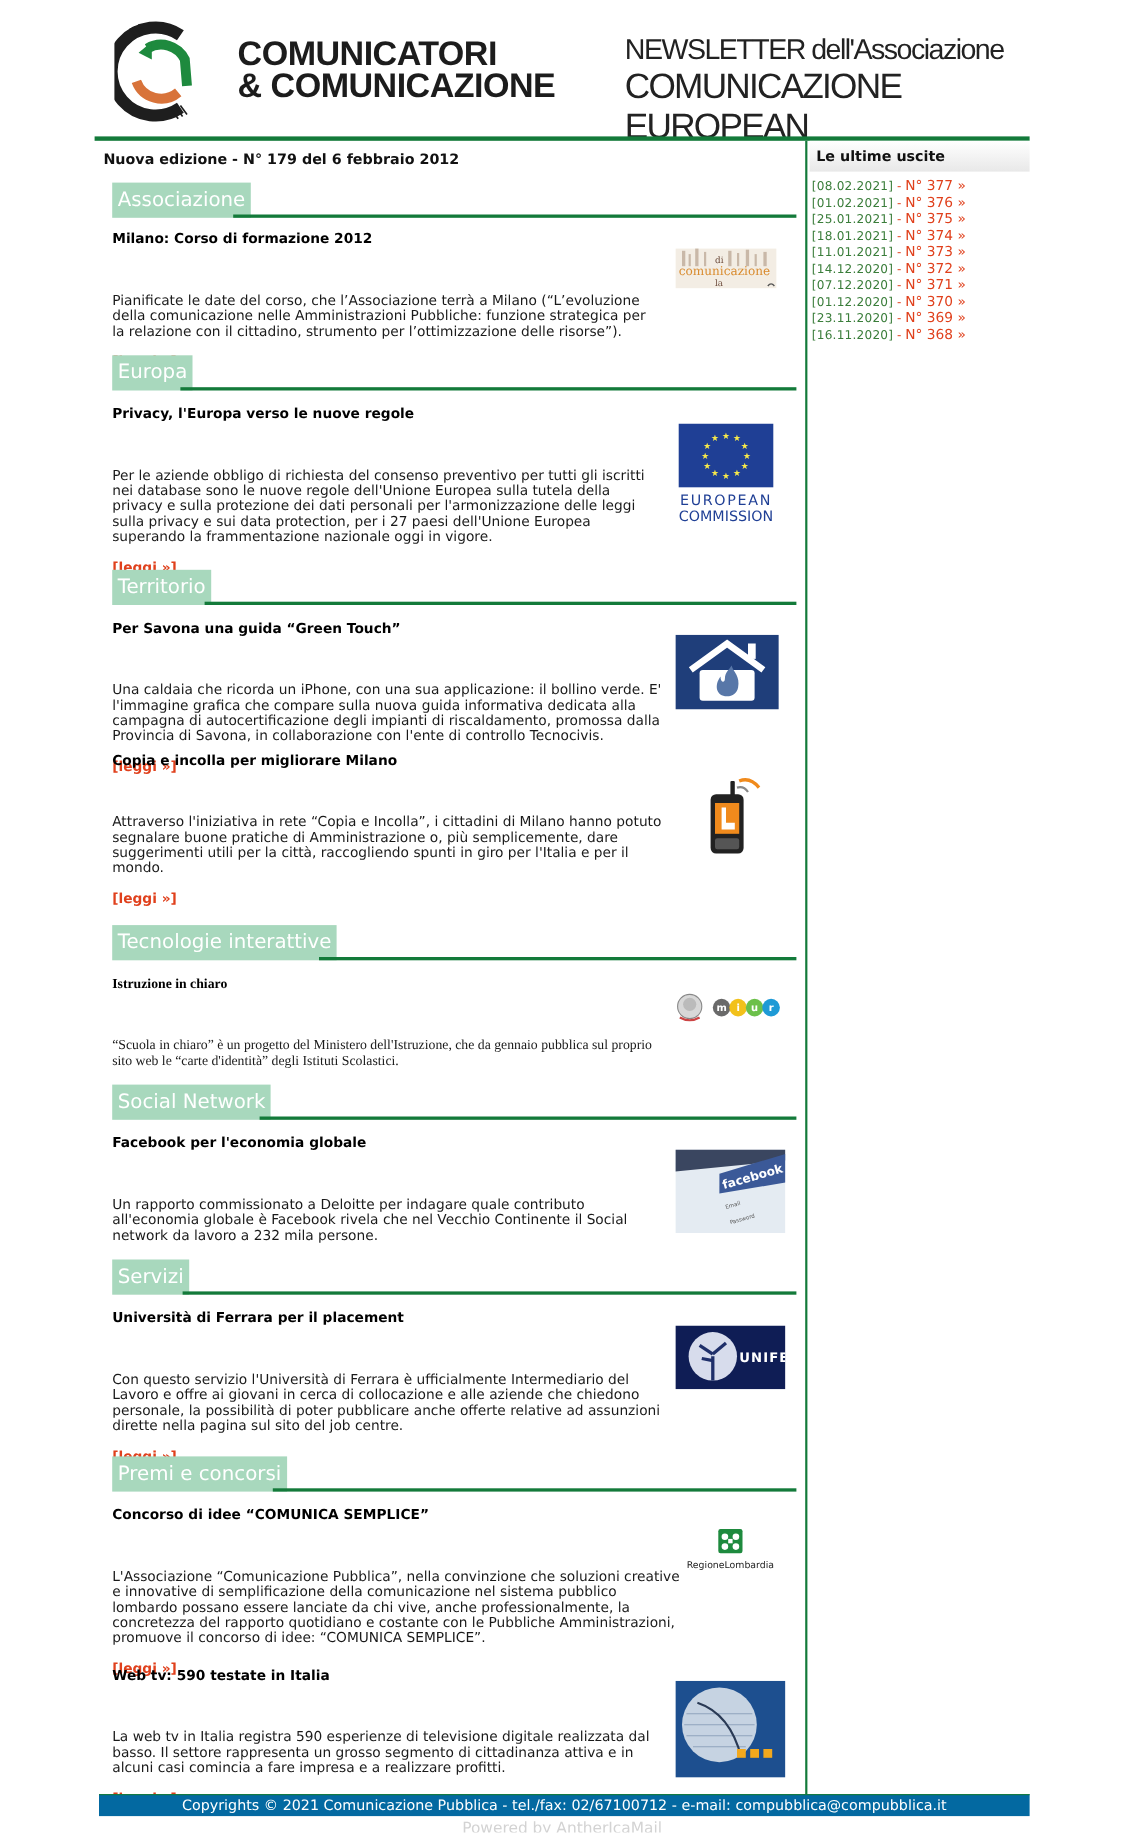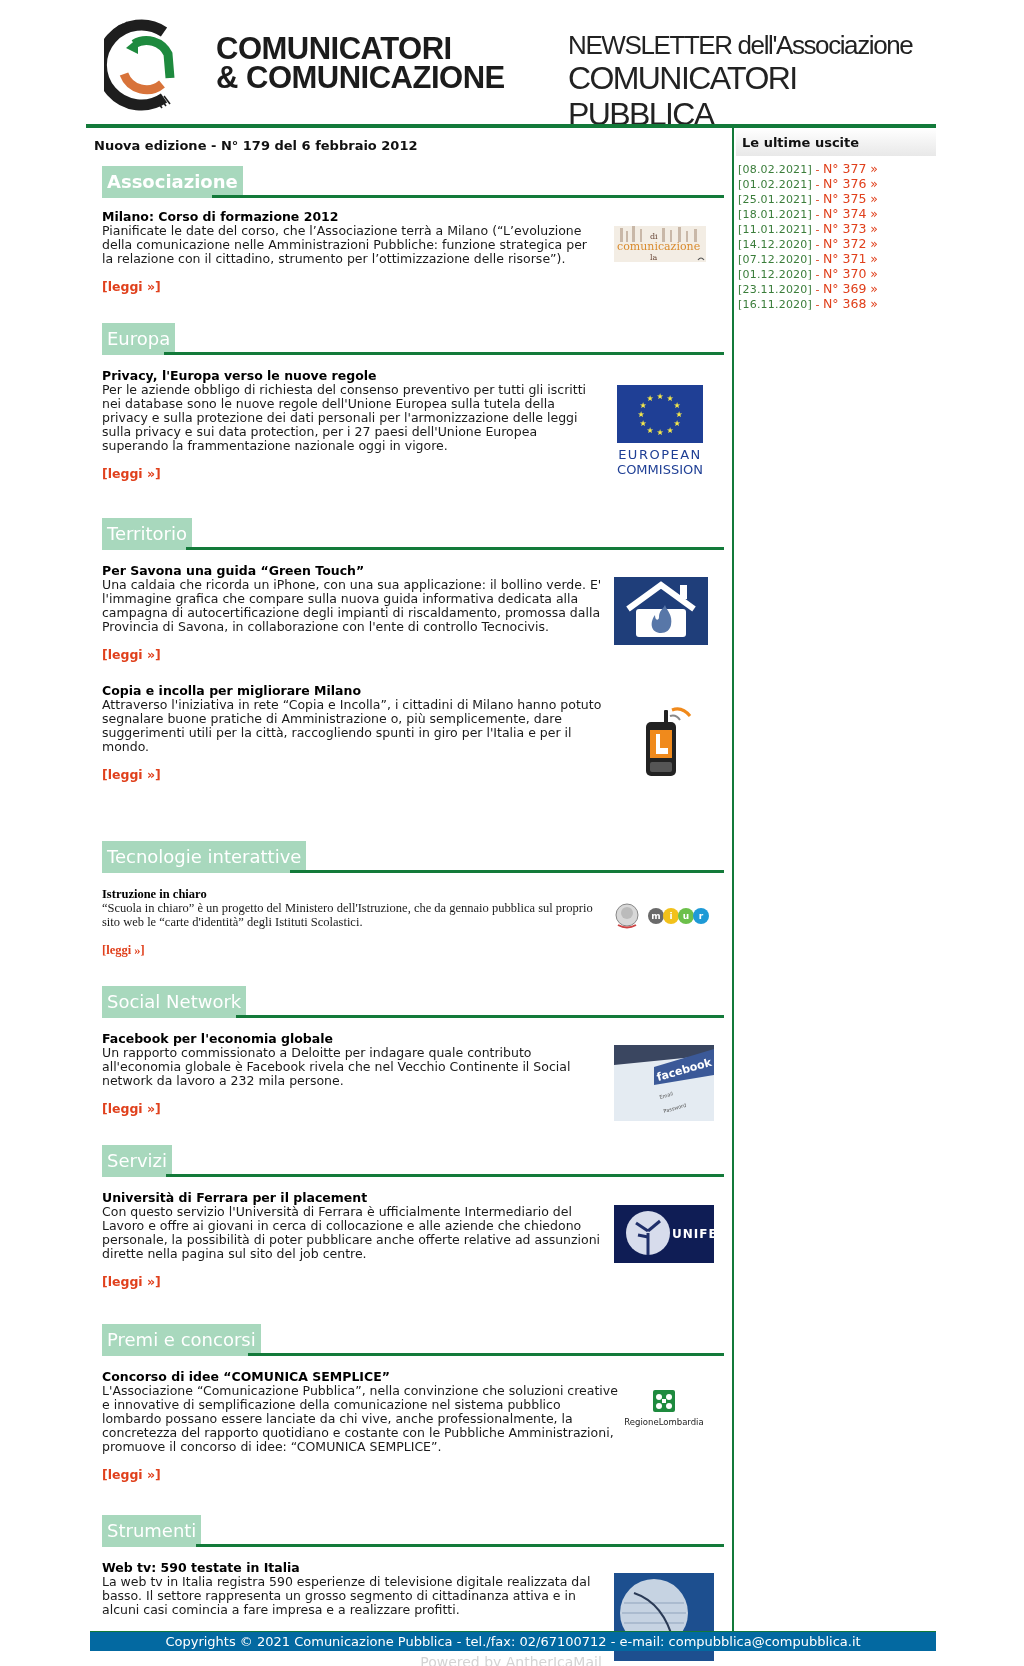--- a/index.html
+++ b/index.html
@@ -23,21 +23,21 @@
   .edition { font-size: 13px; font-weight: bold; color: #111; margin-top: 10px; height: 18px; }
 
   .section-head { position: relative; height: 32px; margin-top: 13px; }
   .section-tab { position: absolute; left: 8px; top: 0; height: 32px; padding: 0 5px;
                  background: #a8d8bd; color: #ffffff; font-size: 18px; line-height: 32px; white-space: nowrap; }
   .section-line { position: absolute; right: 0; bottom: 0; height: 3px; background: #137a3a; }
 
   .article { position: relative; width: 630px; }
   .article .txt { position: absolute; left: 8px; width: 500px; }
   .a-title { color: #000000; font-weight: bold; font-size: 12.5px; line-height: 14px; }
-  .a-body { color: #1a1a1a; font-size: 12.5px; line-height: 14px; }
+  .a-body { color: #1a1a1a; font-size: 12.5px; line-height: 14px; margin-top: 42px; }
   .a-more { color: #e0401c; font-weight: bold; font-size: 12.5px; line-height: 14px; display: inline-block; margin-top: 14px; cursor: pointer; }
   .a-img { position: absolute; left: 520px; }
 
   
   .vline { position: absolute; left: 732px; top: 128px; width: 2px; height: 1503px; background: #137a3a; }
   .sidebar { position: absolute; left: 736px; top: 128px; width: 200px; }
   .side-title { background: linear-gradient(#ffffff, #e8e8e8); height: 28px; font-size: 13px; font-weight: bold;
                 color: #111; padding: 7px 0 0 6px; }
   .side-list { list-style: none; padding-left: 2px; margin-top: 6px; }
   .side-list li { font-family: "DejaVu Sans Mono", monospace; font-size: 11px; line-height: 14px; white-space: nowrap; }
@@ -65,29 +65,29 @@
     <line x1="52" y1="82" x2="58" y2="90" stroke="#1e1e1e" stroke-width="1.5"></line>
     <line x1="56" y1="80" x2="62" y2="88" stroke="#1e1e1e" stroke-width="1.5"></line>
     <line x1="60" y1="78" x2="66" y2="86" stroke="#1e1e1e" stroke-width="1.5"></line>
   </svg>
   <div class="brand">
     <span>COMUNICATORI</span>
     <span>&amp; COMUNICAZIONE</span>
   </div>
   <div class="nl">
     <span class="l1">NEWSLETTER dell'Associazione</span>
-    <span class="l2">COMUNICATORI PUBBLICA</span>
+    <span class="l2">COMUNICAZIONE EUROPEAN</span>
   </div>
 </div>
 <div class="top-rule"></div>
 
 <div class="main">
   <div class="edition">Nuova edizione - N° 179 del 6 febbraio 2012</div>
 
-  <div class="section-head" style="margin-top:10px;font-weight:bold;">
+  <div class="section-head" style="margin-top:10px;">
     <div class="section-tab">Associazione</div>
     <div class="section-line" style="left:118px;"></div>
   </div>
   <div class="article" style="height:112px;">
     <div class="txt" style="top:12px;">
       <div class="a-title">Milano: Corso di formazione 2012</div>
       <div class="a-body">Pianificate le date del corso, che l’Associazione terrà a Milano (“L’evoluzione della comunicazione nelle Amministrazioni Pubbliche: funzione strategica per la relazione con il cittadino, strumento per l’ottimizzazione delle risorse”).</div>
       <div class="a-more">[leggi »]</div>
     </div>
     <svg class="a-img" style="top:24px;width:92px;height:44px;" viewBox="0 0 92 44">
@@ -262,24 +262,20 @@
           <circle cx="43" cy="7" r="3"></circle>
           <circle cx="53" cy="7" r="3"></circle>
           <circle cx="43" cy="16" r="3"></circle>
           <circle cx="53" cy="16" r="3"></circle>
           <rect x="46" y="9" width="4" height="4"></rect>
         </g>
       <text x="48" y="35" font-size="8.5" fill="#222" text-anchor="middle" font-family="DejaVu Sans, sans-serif">RegioneLombardia</text>
     </svg>
   </div>
 
-  <div class="section-head">
-    <div class="section-tab">Strumenti</div>
-    <div class="section-line" style="left:102px;"></div>
-  </div>
   <div class="article" style="height:140px;">
     <div class="txt" style="top:14px;width:510px;">
       <div class="a-title">Web tv: 590 testate in Italia</div>
       <div class="a-body">La web tv in Italia registra 590 esperienze di televisione digitale realizzata dal basso. Il settore rappresenta un grosso segmento di cittadinanza attiva e in alcuni casi comincia a fare impresa e a realizzare profitti.</div>
       <div class="a-more">[leggi »]</div>
     </div>
     <svg class="a-img" style="top:26px;width:100px;height:88px;" viewBox="0 0 100 88">
       <rect width="100" height="88" fill="#1d4f8f"></rect>
       <circle cx="40" cy="40" r="34" fill="#c6d3e2"></circle>
       <g stroke="#8fa3bc" stroke-width="1">

